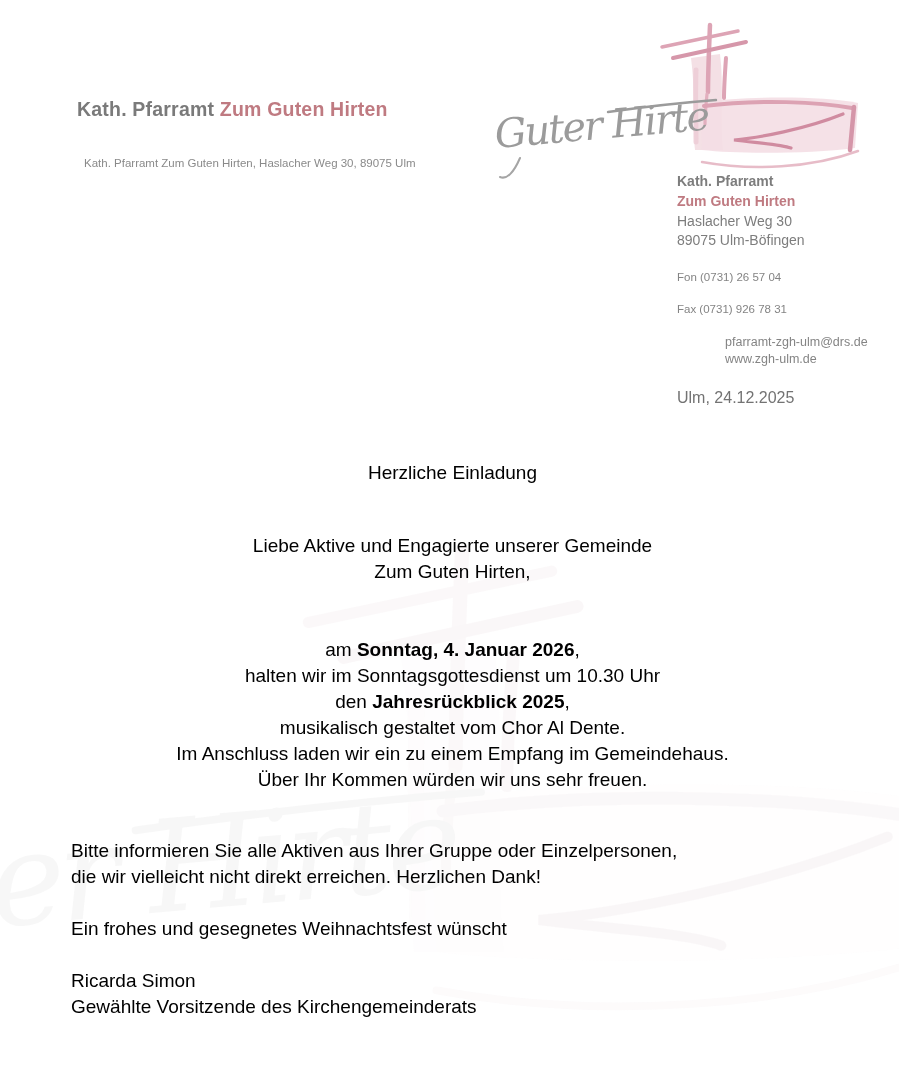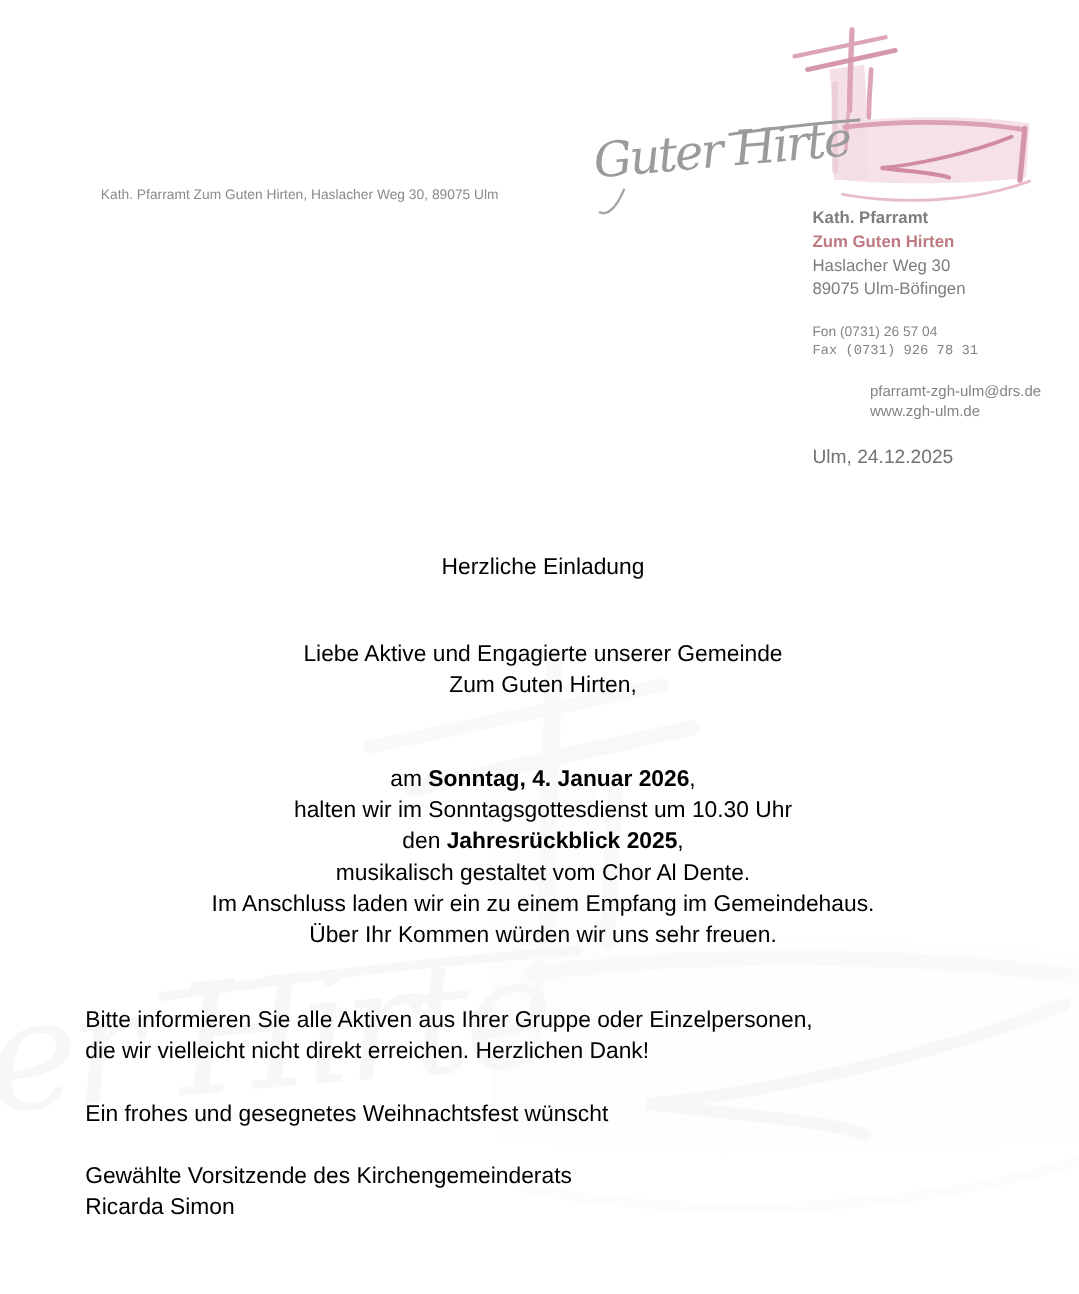--- a/index.html
+++ b/index.html
@@ -28,21 +28,21 @@
     position:absolute;left:-242px;top:504px;width:1280px;height:544px;
     opacity:.08;filter:saturate(.55) brightness(1.03);
     pointer-events:none;
   }
   
   .contact{position:absolute;left:677px;top:172px;width:210px;}
   .c-name{font-size:14px;line-height:19.8px;font-weight:bold;color:#7d7d7d;}
   .c-name.rose{color:#bf7a81;}
   .c-addr{font-size:14px;line-height:19.8px;color:#7d7d7d;}
   .c-tel{font-size:11.5px;line-height:16.3px;color:#848484;margin-top:18px;}
-  .c-tel + .c-tel{margin-top:0;font-family:Liberation Mono, monospace;}
+  .c-tel + .c-tel{margin-top:16px;}
   .c-web{font-size:12.5px;line-height:17px;color:#848484;margin-top:16px;padding-left:48px;}
   .c-web + .c-web{margin-top:0;}
   .c-date{font-size:16px;line-height:20px;color:#737373;margin-top:20px;}
   
   .bline{position:absolute;left:0;right:0;text-align:center;font-size:19px;line-height:26px;transform:translateX(3px);}
   .b-heading{top:460px;}
   .b-salutation{top:533px;}
   .b-event{top:637px;}
   .b-left{position:absolute;left:71px;font-size:19px;line-height:26px;text-align:left;}
   .b-request{top:838px;}
@@ -85,20 +85,24 @@
     </g>
   </defs>
 </svg>
 
 <div class="page">
 
   <svg class="watermark-svg" viewBox="0 0 400 170">
     <use href="#logo-art"></use>
   </svg>
 
+  <div class="lh-title">
+    <span class="t-gray">Kath. Pfarramt</span>
+    <span class="t-rose">Zum Guten Hirten</span>
+  </div>
   <div class="lh-sender">Kath. Pfarramt Zum Guten Hirten, Haslacher Weg 30, 89075 Ulm</div>
 
   <svg class="logo-svg" viewBox="0 0 400 170">
     <use href="#logo-art"></use>
   </svg>
 
   <aside class="contact">
     <div class="c-name">Kath. Pfarramt</div>
     <div class="c-name rose">Zum Guten Hirten</div>
     <div class="c-addr">Haslacher Weg 30</div>
@@ -127,17 +131,17 @@
   </div>
 
   <div class="b-left b-request">
     <div>Bitte informieren Sie alle Aktiven aus Ihrer Gruppe oder Einzelpersonen,</div>
     <div>die wir vielleicht nicht direkt erreichen. Herzlichen Dank!</div>
   </div>
 
   <div class="b-left b-greeting">Ein frohes und gesegnetes Weihnachtsfest wünscht</div>
 
   <div class="b-left b-signature">
+    <div>Ricarda Simon</div>
     <div>Gewählte Vorsitzende des Kirchengemeinderats</div>
-    <div>Ricarda Simon</div>
   </div>
 
 </div>
 
 </body></html>

